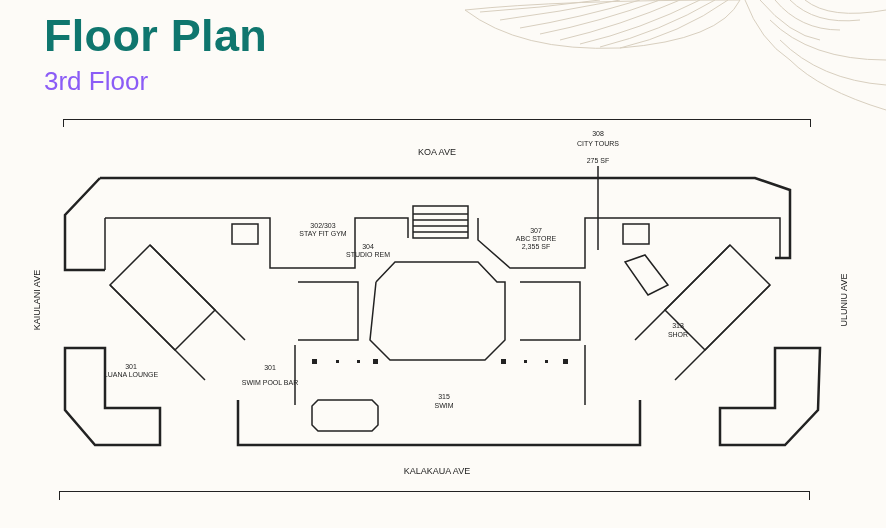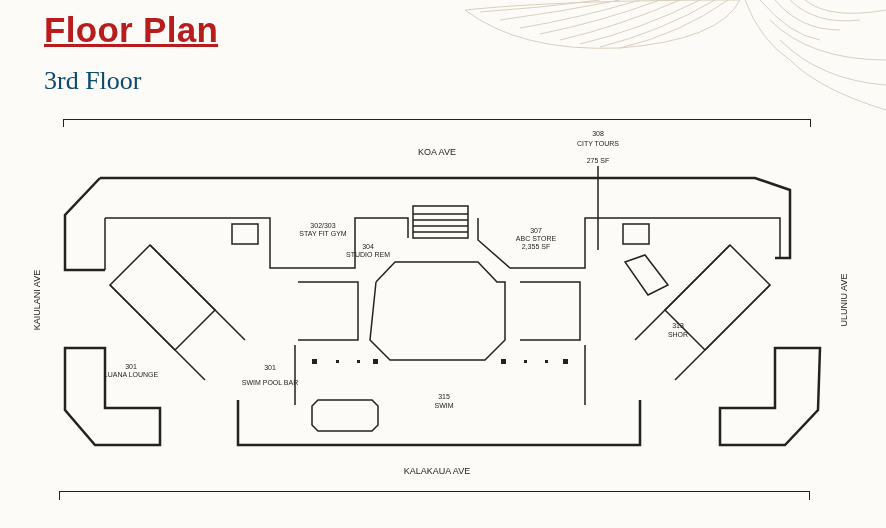--- a/index.html
+++ b/index.html
@@ -1,18 +1,18 @@
 <!DOCTYPE html>
 <html><head>
 <meta charset="utf-8">
 <style>
   html, body { margin:0; padding:0; }
   body { width:886px; height:528px; background:#fdfbf7; position:relative; overflow:hidden; font-family:"Liberation Sans", sans-serif; color:#222; }
-  .title { position:absolute; left:44px; top:10px; font-size:35px; font-weight:bold; color:#b91c1c; letter-spacing:0.3px;text-decoration:underline; }
-  .subtitle { position:absolute; left:44px; top:66px; font-size:26px; color:#0c4a6e;font-family:Liberation Serif, serif; }
+  .title { position:absolute; left:44px; top:10px; font-size:45px; font-weight:bold; color:#0f766e; letter-spacing:0.3px; }
+  .subtitle { position:absolute; left:44px; top:66px; font-size:26px; color:#8b5cf6; }
   svg.plan { position:absolute; left:0; top:0; }
   .lbl { font-family:"Liberation Sans", sans-serif; font-size:7px; fill:#222; text-anchor:middle; }
   .street { font-family:"Liberation Sans", sans-serif; font-size:9px; fill:#222; text-anchor:middle; }
   .bracket { position:absolute; border:1.5px solid #222; border-bottom:none; height:7px; }
 </style>
 </head>
 <body>
 
 <div class="title">Floor Plan</div>
 <div class="subtitle">3rd Floor</div>

